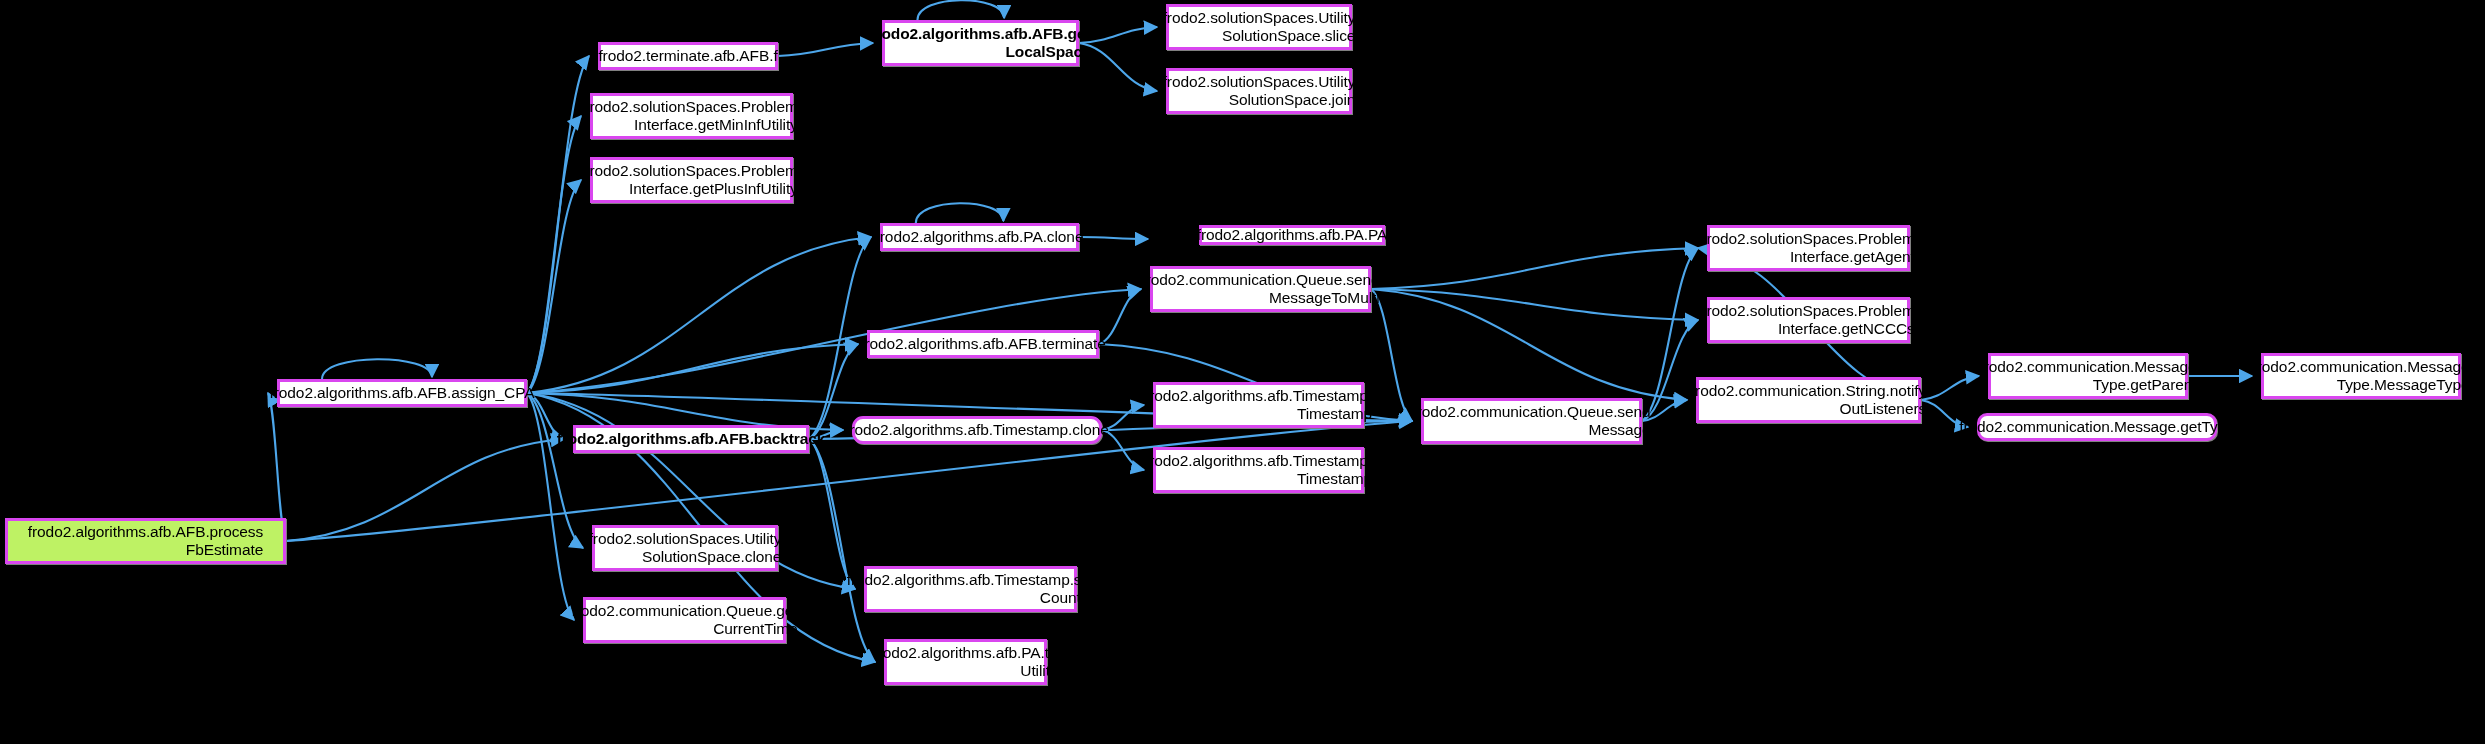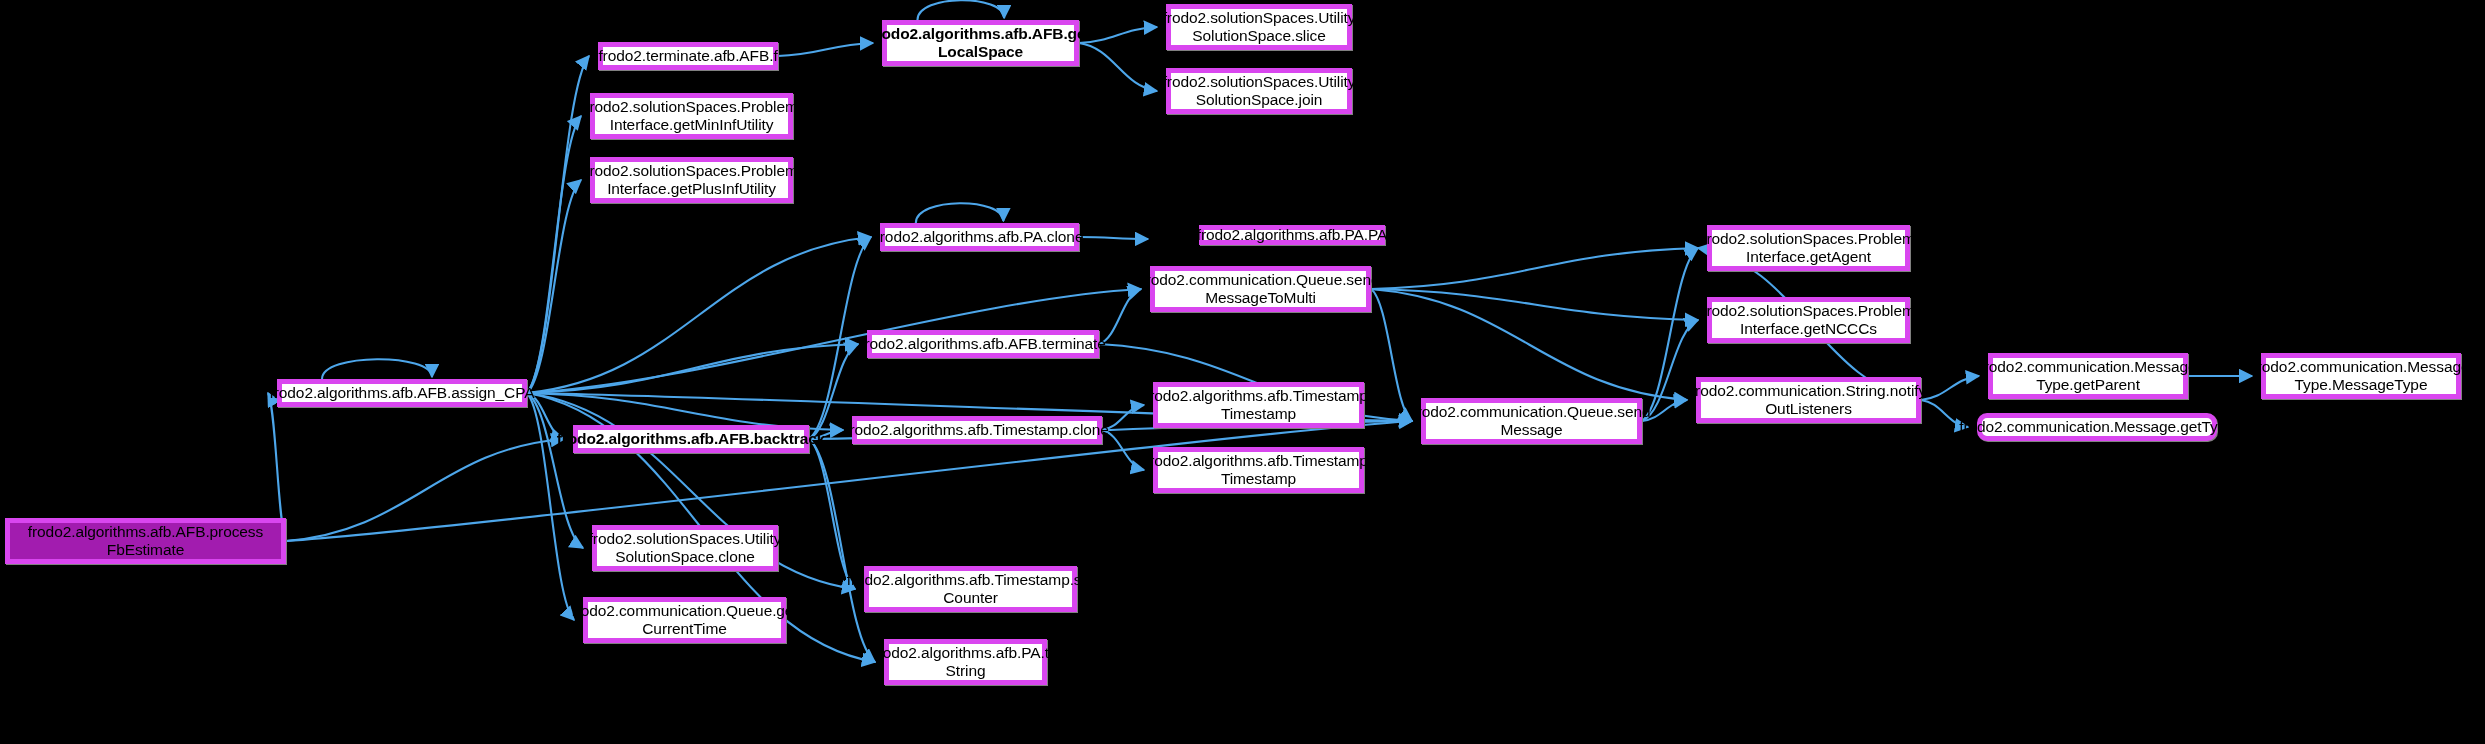--- a/index.html
+++ b/index.html
@@ -18,35 +18,35 @@
   svg#edges {
     position: absolute;
     left: 0; top: 0;
     width: 2485px;
     height: 744px;
   }
   .node {
     position: absolute;
     box-sizing: border-box;
     background: #ffffff;
-    border: 5px solid #d946ef;
+    border: 3px solid #d946ef;
     box-shadow: 1px 1px 0 0 #808080;
     display: flex;
     align-items: center;
     justify-content: center;
-    text-align: center;
+    text-align: right;
     color: #000000;
     font-size: 15.5px;
     line-height: 18px;
     letter-spacing: -0.1px;
     padding: 1px 4px;
     white-space: pre-line;
   }
   .node.root {
-    background: #a21caf;
+    background: #bef264;
   }
   .edge-path {
     fill: none;
     stroke: #4da6ea;
     stroke-width: 2.1;
   }
   .arrow-head {
     fill: #4da6ea;
   }
 </style>
@@ -121,21 +121,21 @@
       <div class="node" style="left: 1166px; top: 4px; width: 186px; height: 46px;">frodo2.solutionSpaces.Utility
 SolutionSpace.slice</div>
       <div class="node" style="left: 1166px; top: 68px; width: 186px; height: 46px;">frodo2.solutionSpaces.Utility
 SolutionSpace.join</div>
       <div class="node" style="left: 880px; top: 223px; width: 199px; height: 28px;">frodo2.algorithms.afb.PA.clone</div>
       <div class="node" style="left: 1157px; top: 225px; width: 186px; height: 20px; margin-left: 42px;">frodo2.algorithms.afb.PA.PA</div>
       <div class="node" style="left: 1150px; top: 266px; width: 221px; height: 46px;">frodo2.communication.Queue.send
 MessageToMulti</div>
       <div class="node" style="left: 867px; top: 330px; width: 232px; height: 28px;">frodo2.algorithms.afb.AFB.terminate</div>
       <div class="node" style="left: 573px; top: 425px; width: 236px; height: 28px; font-weight: bold;">frodo2.algorithms.afb.AFB.backtrack</div>
-      <div class="node" style="left: 852px; top: 416px; width: 250px; height: 28px;">frodo2.algorithms.afb.Timestamp.clone</div>
+      <div class="node" style="left: 852px; top: 416px; width: 250px; height: 28px; border-radius: 11px;">frodo2.algorithms.afb.Timestamp.clone</div>
       <div class="node" style="left: 1153px; top: 382px; width: 211px; height: 46px;">frodo2.algorithms.afb.Timestamp.
 Timestamp</div>
       <div class="node" style="left: 1153px; top: 447px; width: 211px; height: 46px;">frodo2.algorithms.afb.Timestamp.
 Timestamp</div>
       <div class="node" style="left: 1421px; top: 398px; width: 221px; height: 46px;">frodo2.communication.Queue.send
 Message</div>
       <div class="node" style="left: 1707px; top: 225px; width: 203px; height: 46px;">frodo2.solutionSpaces.Problem
 Interface.getAgent</div>
       <div class="node" style="left: 1707px; top: 297px; width: 203px; height: 46px;">frodo2.solutionSpaces.Problem
 Interface.getNCCCs</div>
@@ -146,15 +146,15 @@
       <div class="node" style="left: 1977px; top: 413px; width: 240px; height: 28px; border-radius: 10px;">frodo2.communication.Message.getType</div>
       <div class="node" style="left: 2261px; top: 353px; width: 200px; height: 46px;">frodo2.communication.Message
 Type.MessageType</div>
       <div class="node" style="left: 592px; top: 525px; width: 186px; height: 46px;">frodo2.solutionSpaces.Utility
 SolutionSpace.clone</div>
       <div class="node" style="left: 583px; top: 597px; width: 203px; height: 46px;">frodo2.communication.Queue.get
 CurrentTime</div>
       <div class="node" style="left: 864px; top: 566px; width: 213px; height: 46px;">frodo2.algorithms.afb.Timestamp.set
 Counter</div>
       <div class="node" style="left: 884px; top: 639px; width: 163px; height: 46px;">frodo2.algorithms.afb.PA.to
-String</div>
+Utility</div>
     </div>
 </div>
 
 </body></html>

